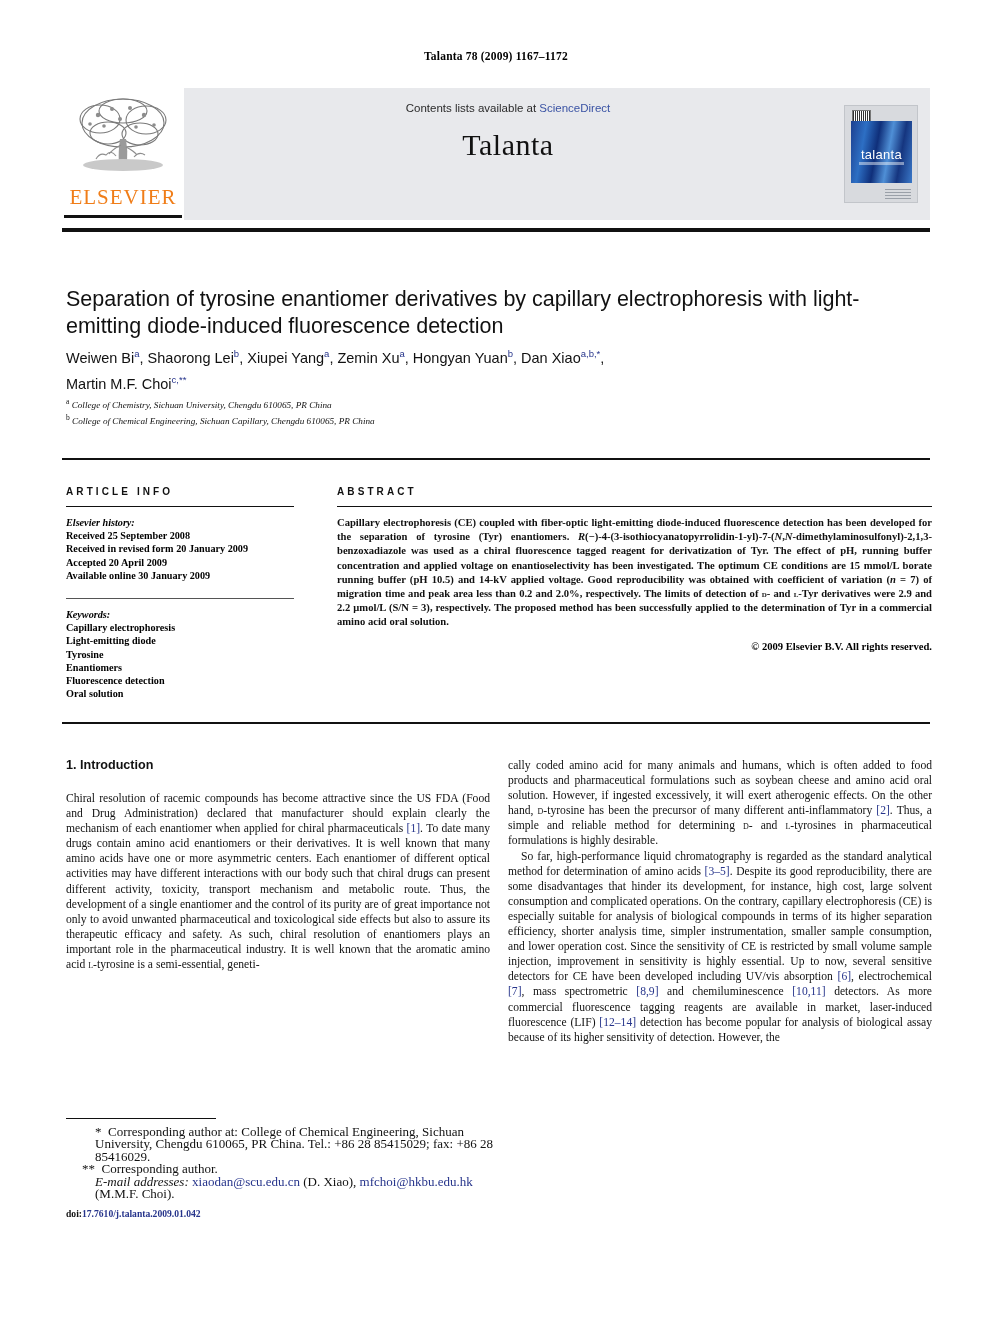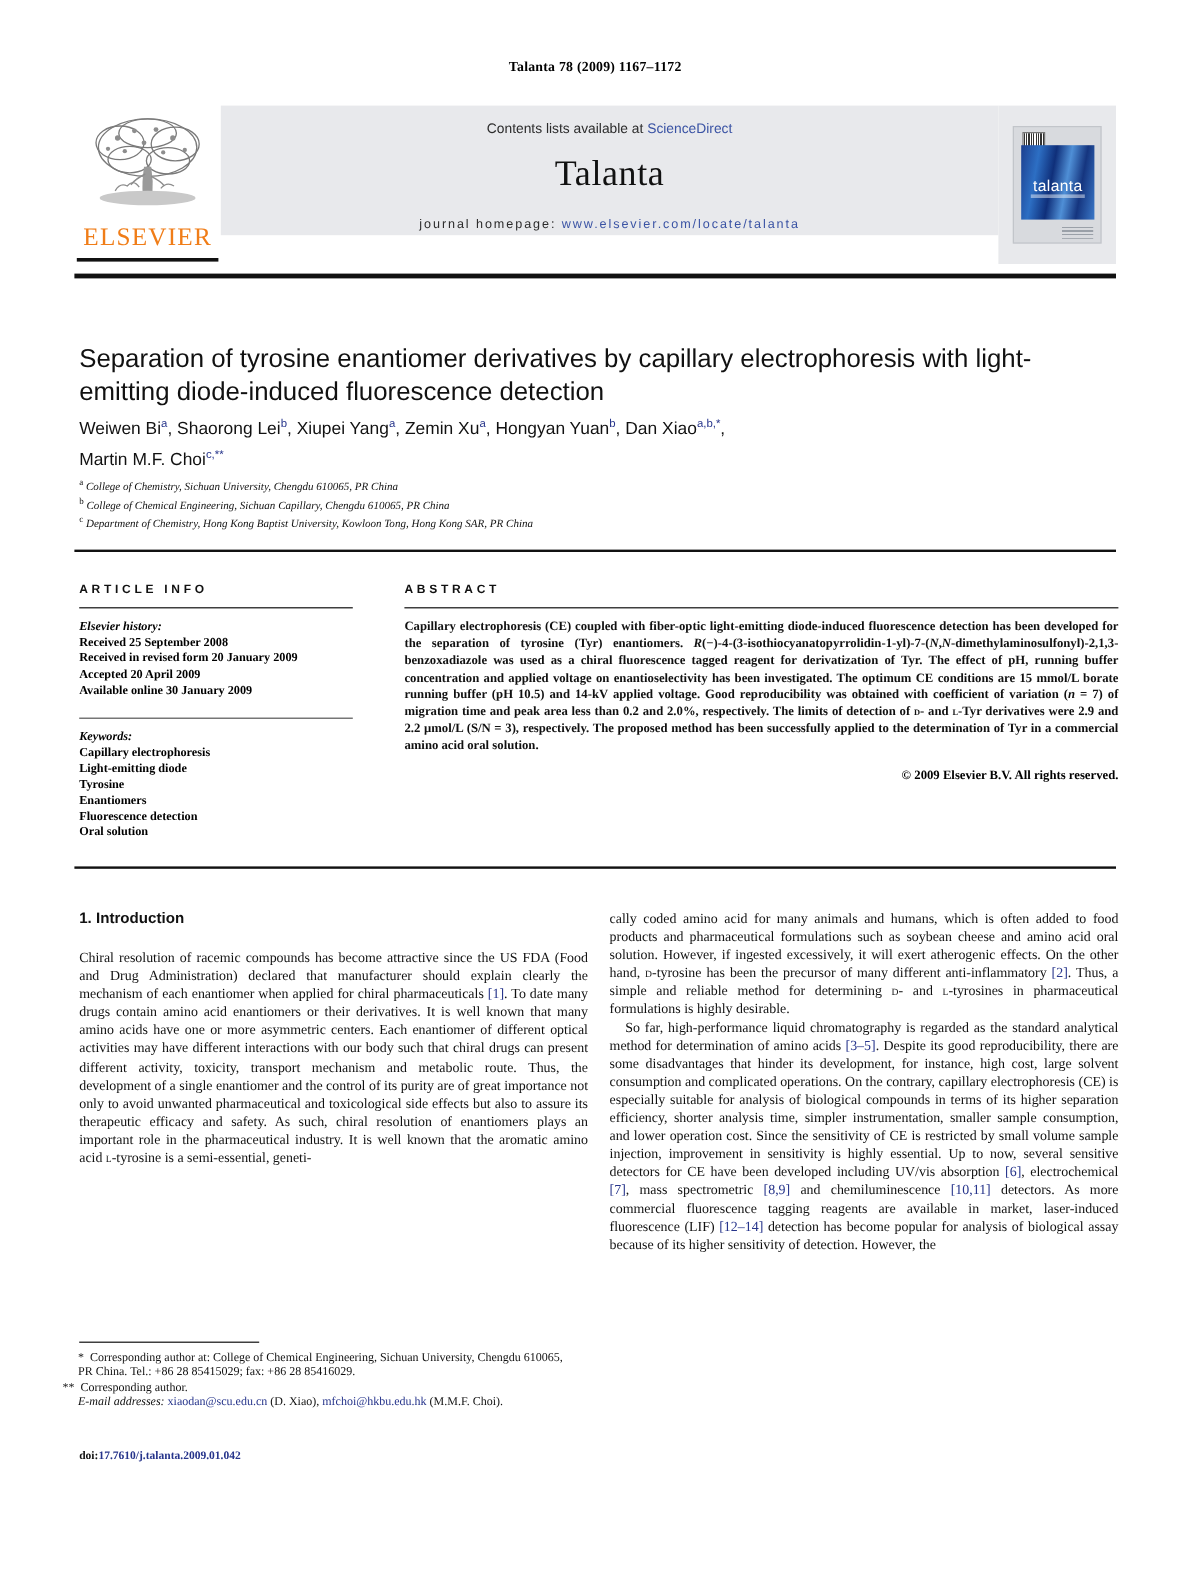--- a/index.html
+++ b/index.html
@@ -21,21 +21,21 @@
   }
 
   
   .masthead {
     position:absolute; left:62px; top:88px; width:868px; height:132px;
   }
   .mast-logo {
     position:absolute; left:0; top:7px; width:122px; height:125px;
   }
   .mast-center {
-    position:absolute; left:122px; top:0; width:648px; height:108px;
+    position:absolute; left:122px; top:0; width:648px; height:132px;
     background:#e8e9ec;
   }
   .mast-cover {
     position:absolute; left:770px; top:0; width:98px; height:132px;
     background:#e8e9ec;
     display:flex; align-items:center; justify-content:center;
   }
   .contents-line {
     text-align:center; font-family:"Liberation Sans", sans-serif;
     font-size:11.5px; color:#2b2b2b; padding-top:14px;
@@ -172,22 +172,22 @@
   }
   p.txt + p.txt { text-indent:13px; }
   .ref { color:#26348b; }
 
   
   .fn-rule {
     position:absolute; left:66px; top:1118px; width:150px; height:1px;
     background:#111;
   }
   .footnotes {
-    position:absolute; left:52px; top:1126px; width:424px;
-    font-size:10px; line-height:12.4px; color:#111;
+    position:absolute; left:82px; top:1126px; width:424px;
+    font-size:13px; line-height:12.4px; color:#111;
   }
   .footnotes .star { letter-spacing:0; }
   .footnotes .em { font-style:italic; }
   .mail { color:#26348b; }
   .fn-indent { padding-left:13px; }
 
   .issn {
     position:absolute; left:66px; top:1208px; width:460px;
     font-size:9.6px; line-height:12.6px; font-weight:bold; color:#111;
   }
@@ -234,23 +234,20 @@
         <div class="els-word">ELSEVIER</div>
         <div class="els-rule"></div>
       </div>
     </div>
 
     <div class="mast-center">
       <div class="contents-line">
         <span>Contents lists available at </span><span class="sd">ScienceDirect</span>
       </div>
       <div class="journal-name">Talanta</div>
-      <div class="homepage-line">
-        <span>journal homepage: </span><span class="url">www.elsevier.com/locate/talanta</span>
-      </div>
     </div>
 
     <div class="mast-cover">
       <div class="cover">
         <div class="cover-barcode"></div>
         <div class="cover-img">
           <div class="cover-word">talanta</div>
           <div class="cover-sub"></div>
         </div>
         <div class="cover-foot"></div>
@@ -263,21 +260,20 @@
   <h1 class="title">Separation of tyrosine enantiomer derivatives by capillary electrophoresis with light-emitting diode-induced fluorescence detection</h1>
 
   <div class="authors">
     <div>Weiwen Bi<sup>a</sup>, Shaorong Lei<sup>b</sup>, Xiupei Yang<sup>a</sup>, Zemin Xu<sup>a</sup>, Hongyan Yuan<sup>b</sup>, Dan Xiao<sup>a,b,</sup><sup>*</sup>,</div>
     <div>Martin M.F. Choi<sup>c,</sup><sup>**</sup></div>
   </div>
 
   <div class="affils">
     <div><sup>a</sup> <span>College of Chemistry, Sichuan University, Chengdu 610065, PR China</span></div>
     <div><sup>b</sup> <span>College of Chemical Engineering, Sichuan Capillary, Chengdu 610065, PR China</span></div>
-    <div><sup>c</sup> <span>Department of Chemistry, Hong Kong Baptist University, Kowloon Tong, Hong Kong SAR, PR China</span></div>
   </div>
 
   <div class="rule-mid"></div>
 
   <div class="col-info">
     <div class="sec-head">ARTICLE INFO</div>
     <div class="hairline"></div>
 
     <div class="info-body">
       <div class="ah-title">Elsevier history:</div>

